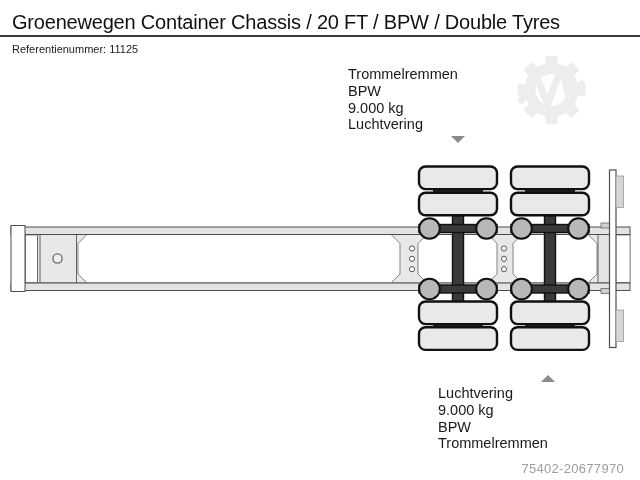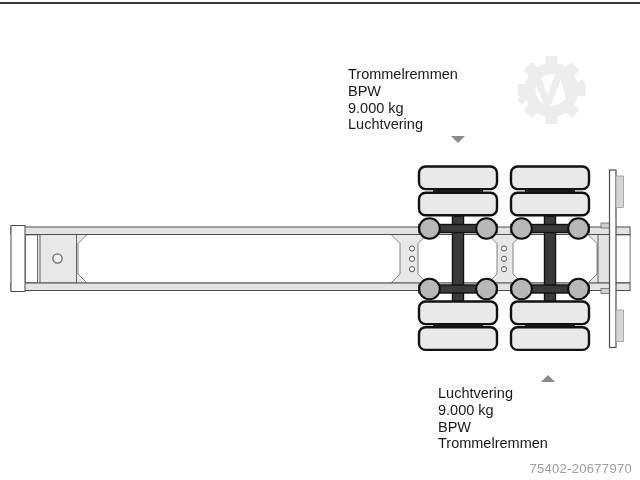--- a/index.html
+++ b/index.html
@@ -59,21 +59,21 @@
   }
   .arrow-up{
     width:0;height:0;margin:0 auto 3px auto;
     border-left:7px solid transparent;
     border-right:7px solid transparent;
     border-bottom:7px solid #8a8a8a;
   }
   
   .listing-id{
     position:absolute;z-index:4;
-    right:8px;top:461px;
+    right:16px;top:461px;
     font-size:13px;
     letter-spacing:0.3px;
     color:#9e9e9e;
   }
 </style>
 </head>
 <body>
 
 <div id="screen">
 
@@ -157,21 +157,25 @@
       <rect x="609.5" y="170" width="6.5" height="177.5" fill="#ffffff" stroke="#4d4d4d" stroke-width="1.2"></rect>
       <rect x="616" y="176" width="7.5" height="31.5" fill="#d6d6d6" stroke="#999" stroke-width="0.8"></rect>
       <rect x="616" y="310" width="7.5" height="31.5" fill="#d6d6d6" stroke="#999" stroke-width="0.8"></rect>
     </g>
 
     <use href="#axle-assembly" x="0" y="0"></use>
     <use href="#axle-assembly" x="92" y="0"></use>
   </svg>
 
   <div class="header">
+    <div class="title">Groenewegen Container Chassis / 20 FT / BPW / Double Tyres</div>
     <hr class="title-rule">
+    <div class="ref-line">
+      <span class="ref-label">Referentienummer:</span><span>11125</span>
+    </div>
   </div>
 
   <div class="annotation annotation-top">
     <div>Trommelremmen</div>
     <div>BPW</div>
     <div>9.000 kg</div>
     <div>Luchtvering</div>
     <div class="arrow-down"></div>
   </div>
 

